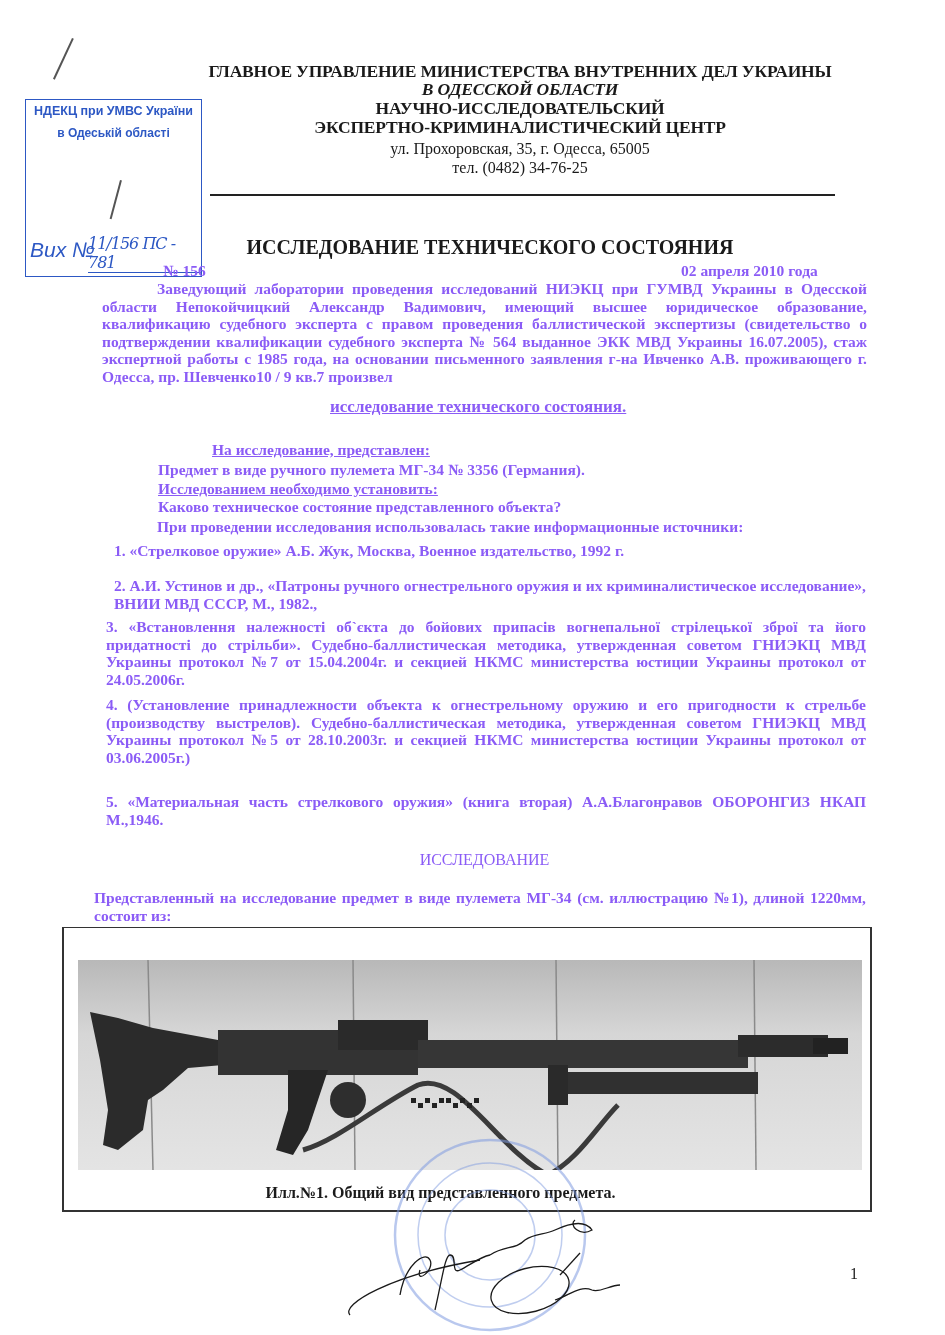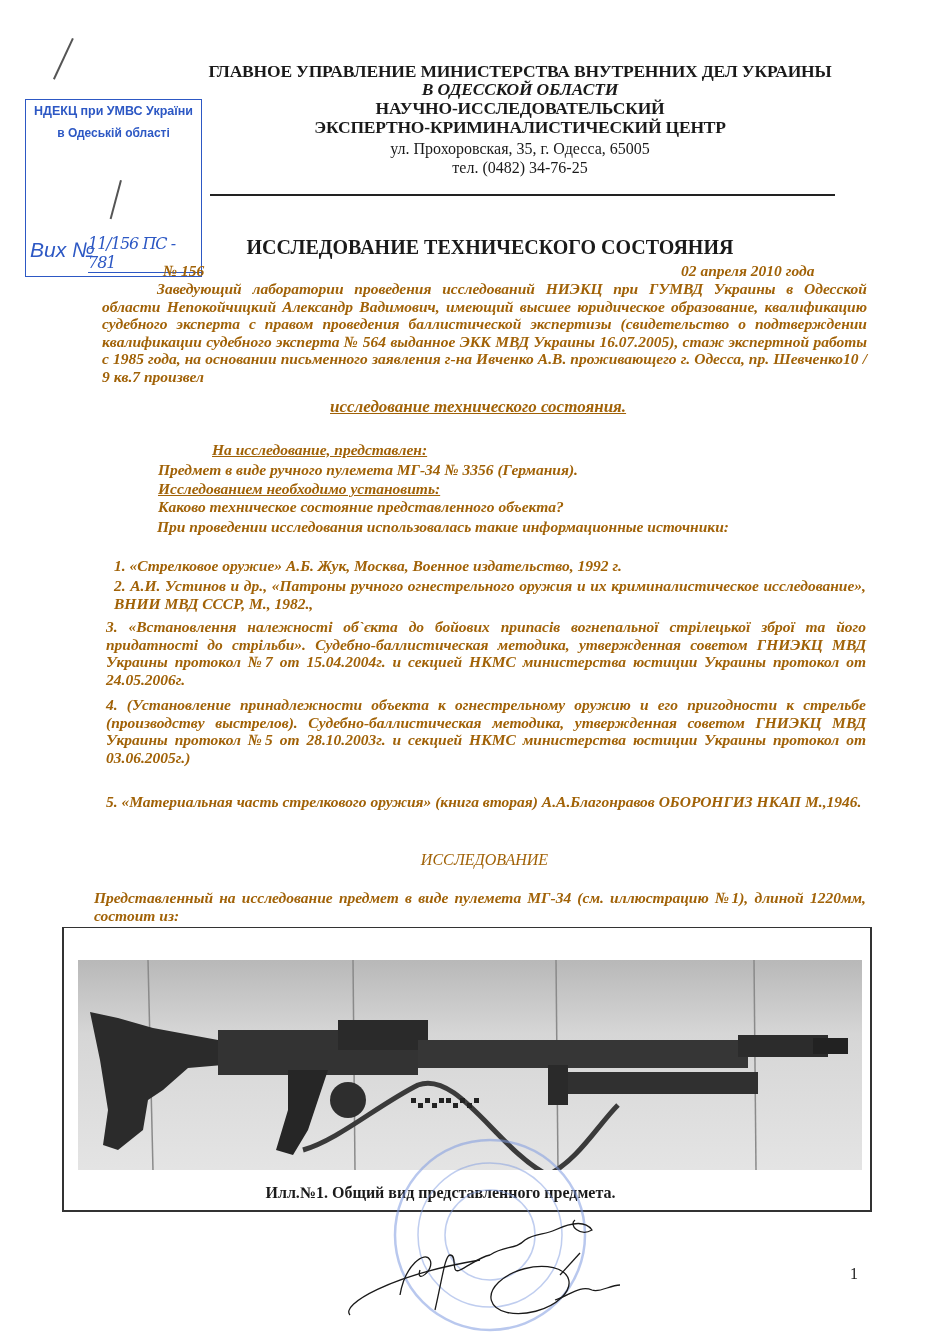--- a/index.html
+++ b/index.html
@@ -23,21 +23,21 @@
   .stamp .outno { position: absolute; top: 138px; left: 4px; font-size: 21px; font-style: italic; }
   .stamp .outval { position: absolute; top: 134px; left: 62px; font-size: 16px; font-style: italic;
                    font-family: "DejaVu Serif", serif; border-bottom: 1.5px solid #2d58c4; letter-spacing: -1px; }
   .pen-line { position: absolute; background: #555; width: 1.5px; transform-origin: top left; }
 
   
   .title { left: 180px; width: 620px; top: 216px; text-align: center; font-size: 20px; font-weight: bold; margin-top: 20px; }
 
   
   .txt { font-family: "Liberation Serif", "DejaVu Serif", serif; font-size: 15.5px; font-weight: bold;
-         line-height: 17.6px; text-align: justify; color: #a16207; font-style: italic; }
+         line-height: 17.6px; text-align: justify; color: #8b5cf6; }
   .ind { text-indent: 55px; }
   .ul { text-decoration: underline; }
   .center { text-align: center; }
 
   
   .figbox { left: 62px; top: 927px; width: 810px; height: 285px; border: 2px solid #333; border-top-width: 1.5px; box-sizing: border-box; }
   .photo { left: 78px; top: 960px; width: 784px; height: 210px; overflow: hidden; }
   .caption { left: 62px; width: 757px; top: 1184px; text-align: center; font-size: 16px; font-weight: bold; }
 
   
@@ -72,21 +72,21 @@
 <div class="abs txt ind" style="left:102px;top:280px;width:765px;">Заведующий лаборатории проведения исследований НИЭКЦ при ГУМВД Украины в Одесской области Непокойчицкий Александр Вадимович,  имеющий высшее юридическое образование,  квалификацию судебного эксперта с правом проведения баллистической экспертизы  (свидетельство о подтверждении квалификации судебного эксперта № 564 выданное ЭКК МВД Украины 16.07.2005), стаж экспертной работы с 1985 года, на основании письменного заявления г-на Ивченко А.В. проживающего  г. Одесса, пр. Шевченко10 / 9 кв.7 произвел</div>
 
 <div class="abs txt ul" style="left:330px;top:398px;font-size:17px;">исследование технического состояния.</div>
 
 <div class="abs txt ul" style="left:212px;top:441px;">На исследование, представлен:</div>
 <div class="abs txt" style="left:158px;top:461px;">Предмет в виде ручного пулемета МГ-34 № 3356 (Германия).</div>
 <div class="abs txt ul" style="left:158px;top:480px;">Исследованием необходимо установить:</div>
 <div class="abs txt" style="left:158px;top:498px;">Каково техническое состояние представленного объекта?</div>
 <div class="abs txt ind" style="left:102px;top:518px;width:765px;">При проведении исследования использовалась такие информационные источники:</div>
 
-<div class="abs txt" style="left:114px;top:557px;width:752px;">1.  «Стрелковое оружие» А.Б. Жук, Москва, Военное издательство, 1992 г.</div>
+<div class="abs txt" style="left:114px;top:542px;width:752px;">1.  «Стрелковое оружие» А.Б. Жук, Москва, Военное издательство, 1992 г.</div>
 <div class="abs txt" style="left:114px;top:577px;width:752px;">2.  А.И. Устинов и др., «Патроны ручного огнестрельного оружия и их криминалистическое исследование», ВНИИ МВД СССР, М., 1982.,</div>
 <div class="abs txt" style="left:106px;top:618px;width:760px;">3.  «Встановлення належності об`єкта до бойових припасів вогнепальної стрілецької зброї та його придатності до стрільби». Судебно-баллистическая методика, утвержденная советом ГНИЭКЦ МВД Украины протокол №7 от 15.04.2004г. и секцией НКМС министерства юстиции Украины протокол от 24.05.2006г.</div>
 <div class="abs txt" style="left:106px;top:696px;width:760px;">4. (Установление принадлежности объекта к огнестрельному оружию и его пригодности к стрельбе (производству выстрелов). Судебно-баллистическая методика, утвержденная советом ГНИЭКЦ МВД Украины протокол №5 от 28.10.2003г. и секцией НКМС министерства юстиции Украины протокол от 03.06.2005г.)</div>
 <div class="abs txt" style="left:106px;top:793px;width:760px;">5. «Материальная часть стрелкового оружия» (книга вторая) А.А.Благонравов ОБОРОНГИЗ НКАП М.,1946.</div>
 
 <div class="abs txt center" style="left:102px;top:851px;width:765px;font-weight:normal;font-size:16px;">ИССЛЕДОВАНИЕ</div>
 <div class="abs txt" style="left:94px;top:889px;width:772px;">Представленный на исследование предмет в виде пулемета МГ-34 (см. иллюстрацию №1), длиной  1220мм, состоит из:</div>
 
 <div class="abs figbox"></div>
 <div class="abs photo">

